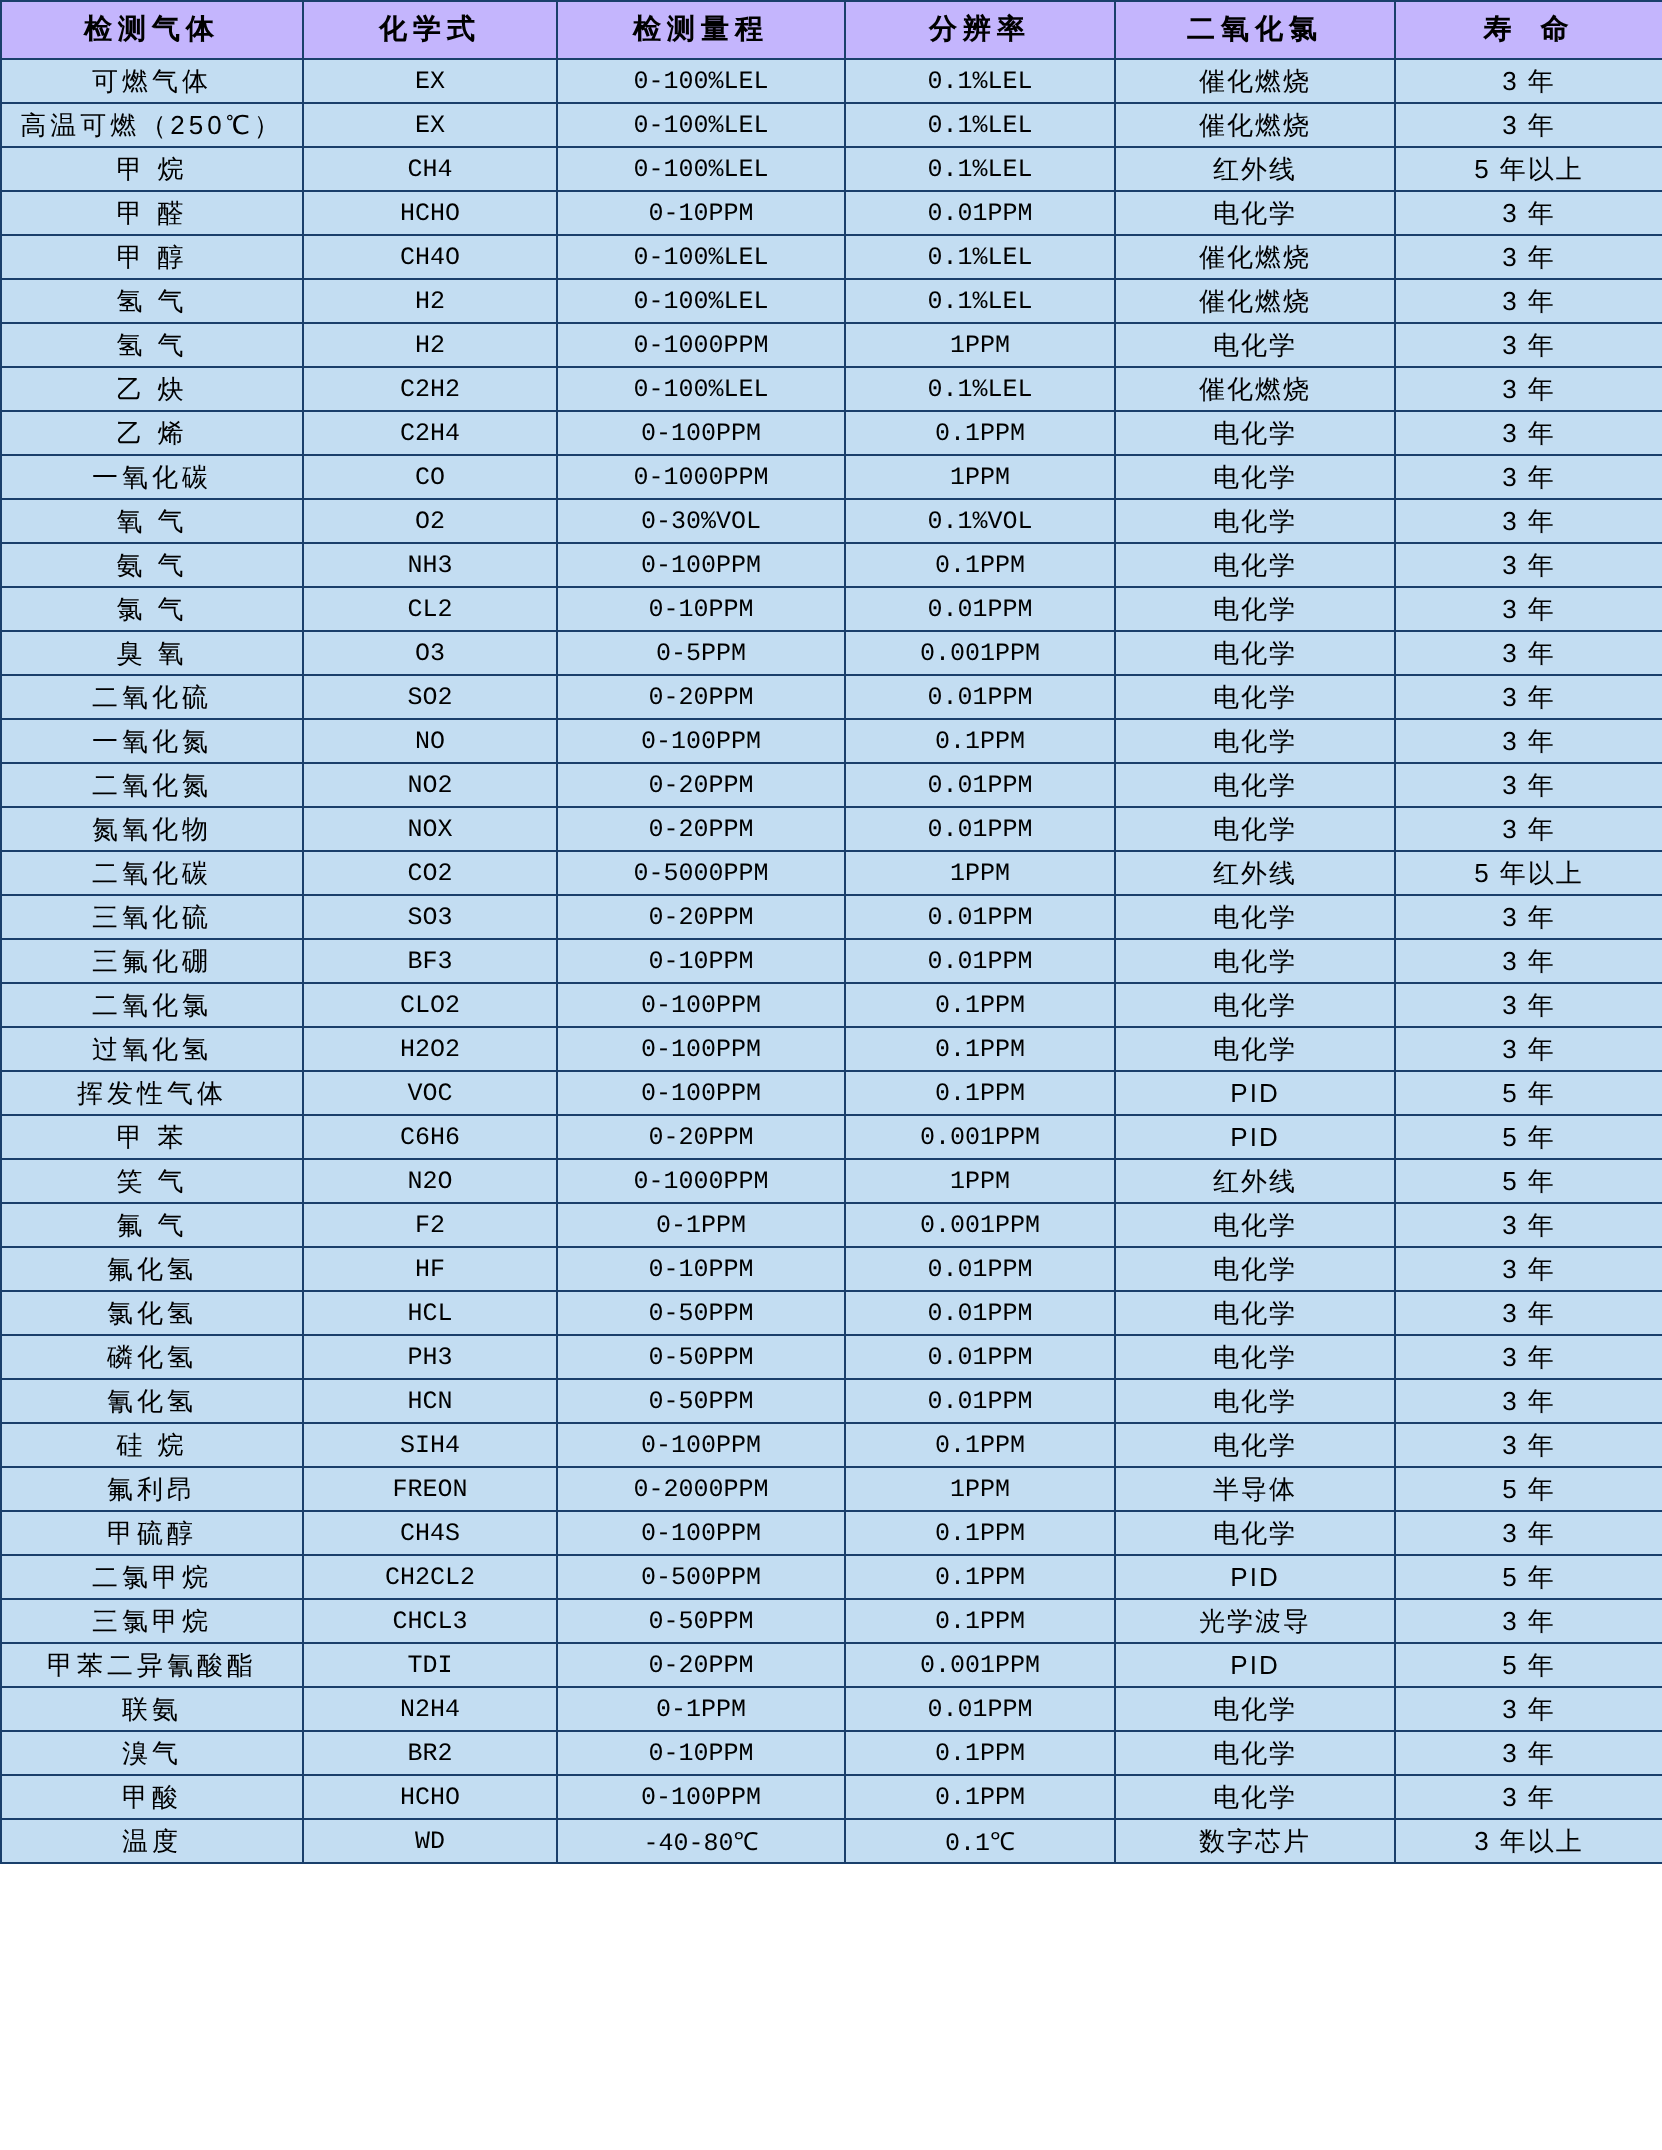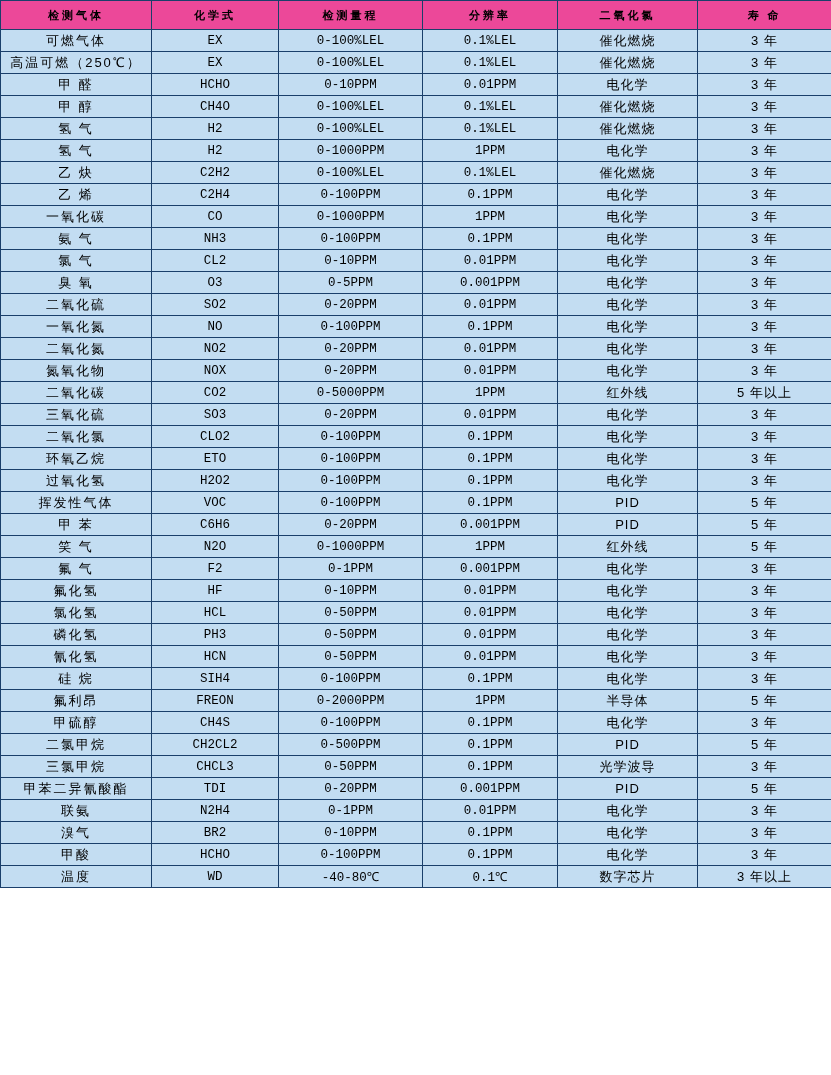--- a/index.html
+++ b/index.html
@@ -28,26 +28,26 @@
   table.gas-table td {
     border: 1px solid #1a3f6b;
     text-align: center;
     vertical-align: middle;
     color: #000000;
     padding: 0;
     overflow: hidden;
     white-space: nowrap;
   }
   table.gas-table thead th {
-    background: #ec4899;
+    background: #c4b5fd;
     height: 28px;
-    font-size: 11px;
+    font-size: 14px;
     font-weight: bold;
     letter-spacing: 3px;
-    font-family: Liberation Serif, serif;
+    font-family: Liberation Mono, monospace;
   }
   table.gas-table tbody td {
     background: #c3ddf2;
     height: 21px;
     font-size: 13px;
     font-weight: normal;
   }
   table.gas-table tbody td.name {
     letter-spacing: 2px;
     margin-left: 39px;
@@ -102,20 +102,28 @@
       </tr>
       <tr>
         <td class="name">高温可燃（250℃）</td>
         <td class="formula">EX</td>
         <td class="range">0-100%LEL</td>
         <td class="resolution">0.1%LEL</td>
         <td class="principle">催化燃烧</td>
         <td class="life">3 年</td>
       </tr>
       <tr>
+        <td class="name">甲 烷</td>
+        <td class="formula">CH4</td>
+        <td class="range">0-100%LEL</td>
+        <td class="resolution">0.1%LEL</td>
+        <td class="principle">红外线</td>
+        <td class="life">5 年以上</td>
+      </tr>
+      <tr>
         <td class="name">甲 醛</td>
         <td class="formula">HCHO</td>
         <td class="range">0-10PPM</td>
         <td class="resolution">0.01PPM</td>
         <td class="principle">电化学</td>
         <td class="life">3 年</td>
       </tr>
       <tr>
         <td class="name">甲 醇</td>
         <td class="formula">CH4O</td>
@@ -154,20 +162,28 @@
         <td class="range">0-100PPM</td>
         <td class="resolution">0.1PPM</td>
         <td class="principle">电化学</td>
         <td class="life">3 年</td>
       </tr>
       <tr>
         <td class="name">一氧化碳</td>
         <td class="formula">CO</td>
         <td class="range">0-1000PPM</td>
         <td class="resolution">1PPM</td>
+        <td class="principle">电化学</td>
+        <td class="life">3 年</td>
+      </tr>
+      <tr>
+        <td class="name">氧 气</td>
+        <td class="formula">O2</td>
+        <td class="range">0-30%VOL</td>
+        <td class="resolution">0.1%VOL</td>
         <td class="principle">电化学</td>
         <td class="life">3 年</td>
       </tr>
       <tr>
         <td class="name">氨 气</td>
         <td class="formula">NH3</td>
         <td class="range">0-100PPM</td>
         <td class="resolution">0.1PPM</td>
         <td class="principle">电化学</td>
         <td class="life">3 年</td>
@@ -230,30 +246,30 @@
       </tr>
       <tr>
         <td class="name">三氧化硫</td>
         <td class="formula">SO3</td>
         <td class="range">0-20PPM</td>
         <td class="resolution">0.01PPM</td>
         <td class="principle">电化学</td>
         <td class="life">3 年</td>
       </tr>
       <tr>
+        <td class="name">三氟化硼</td>
+        <td class="formula">BF3</td>
+        <td class="range">0-10PPM</td>
+        <td class="resolution">0.01PPM</td>
+        <td class="principle">电化学</td>
+        <td class="life">3 年</td>
+      </tr>
+      <tr>
         <td class="name">二氧化氯</td>
         <td class="formula">CLO2</td>
-        <td class="range">0-100PPM</td>
-        <td class="resolution">0.1PPM</td>
-        <td class="principle">电化学</td>
-        <td class="life">3 年</td>
-      </tr>
-      <tr>
-        <td class="name">环氧乙烷</td>
-        <td class="formula">ETO</td>
         <td class="range">0-100PPM</td>
         <td class="resolution">0.1PPM</td>
         <td class="principle">电化学</td>
         <td class="life">3 年</td>
       </tr>
       <tr>
         <td class="name">过氧化氢</td>
         <td class="formula">H2O2</td>
         <td class="range">0-100PPM</td>
         <td class="resolution">0.1PPM</td>

